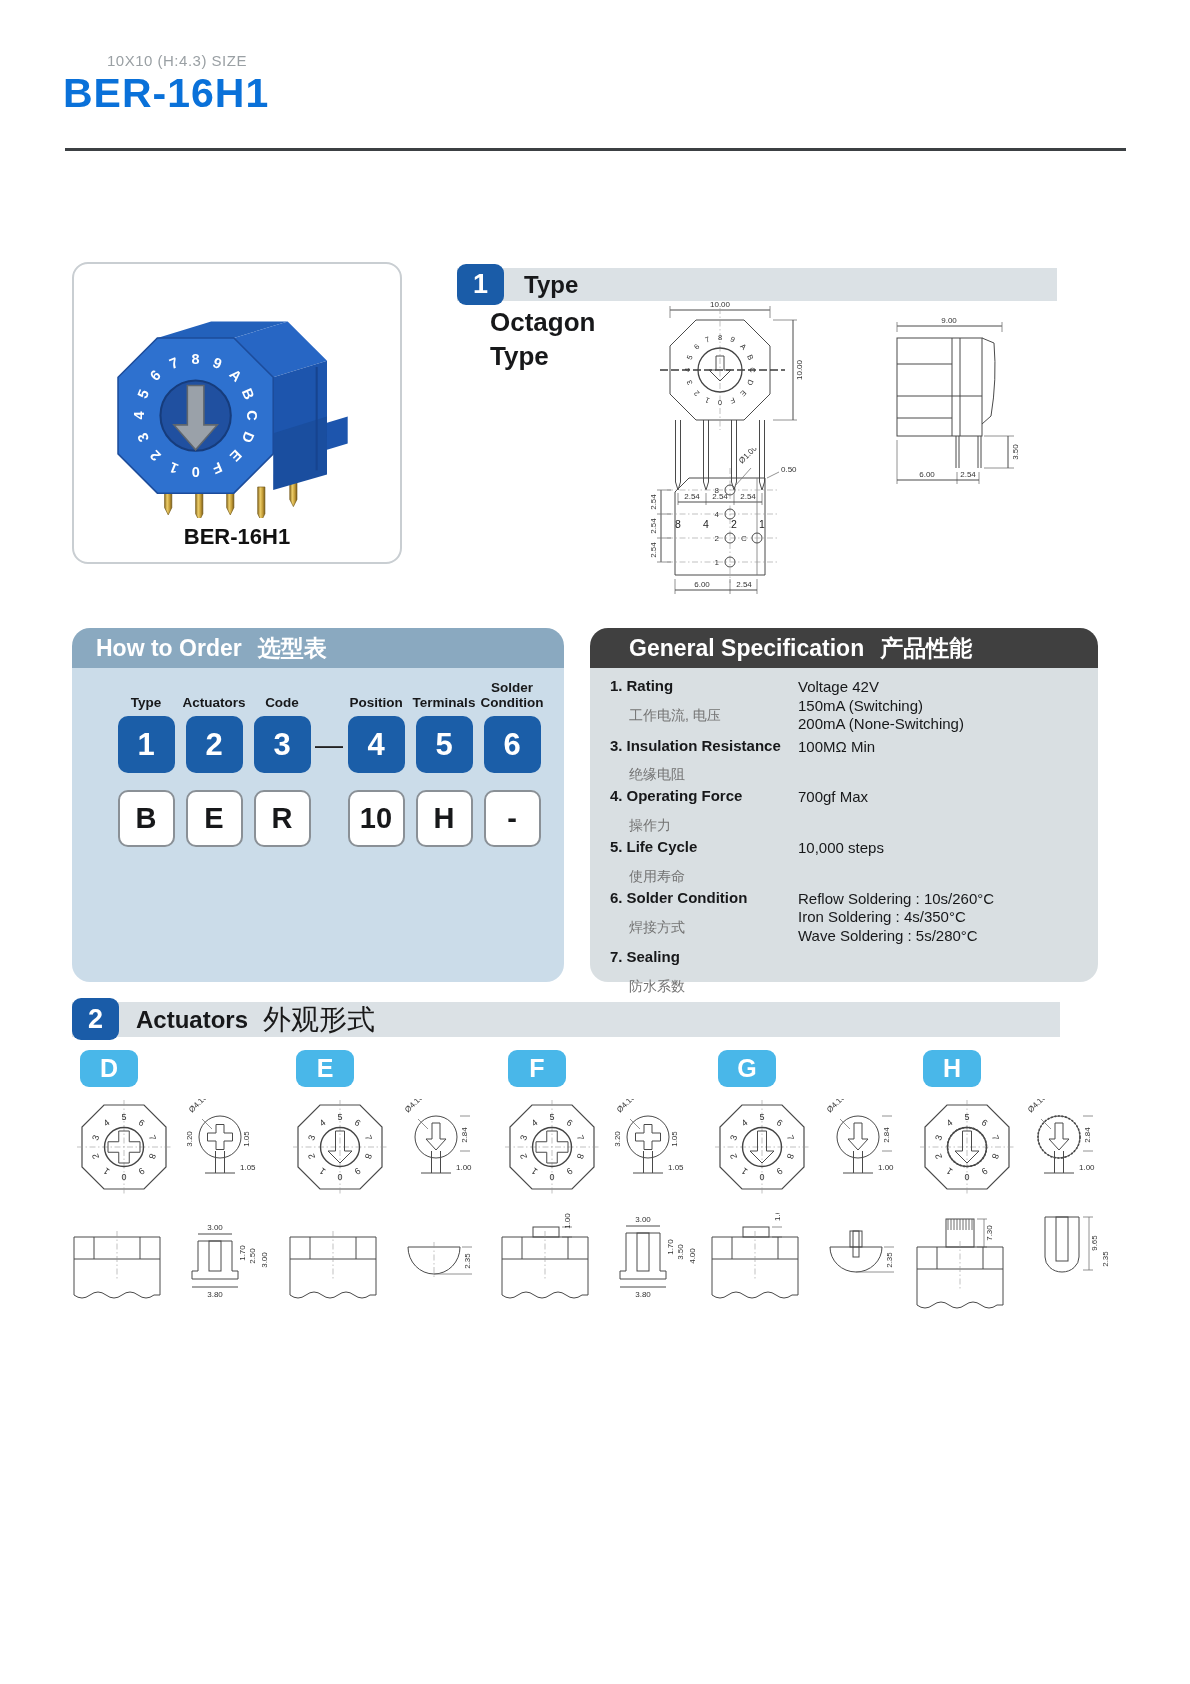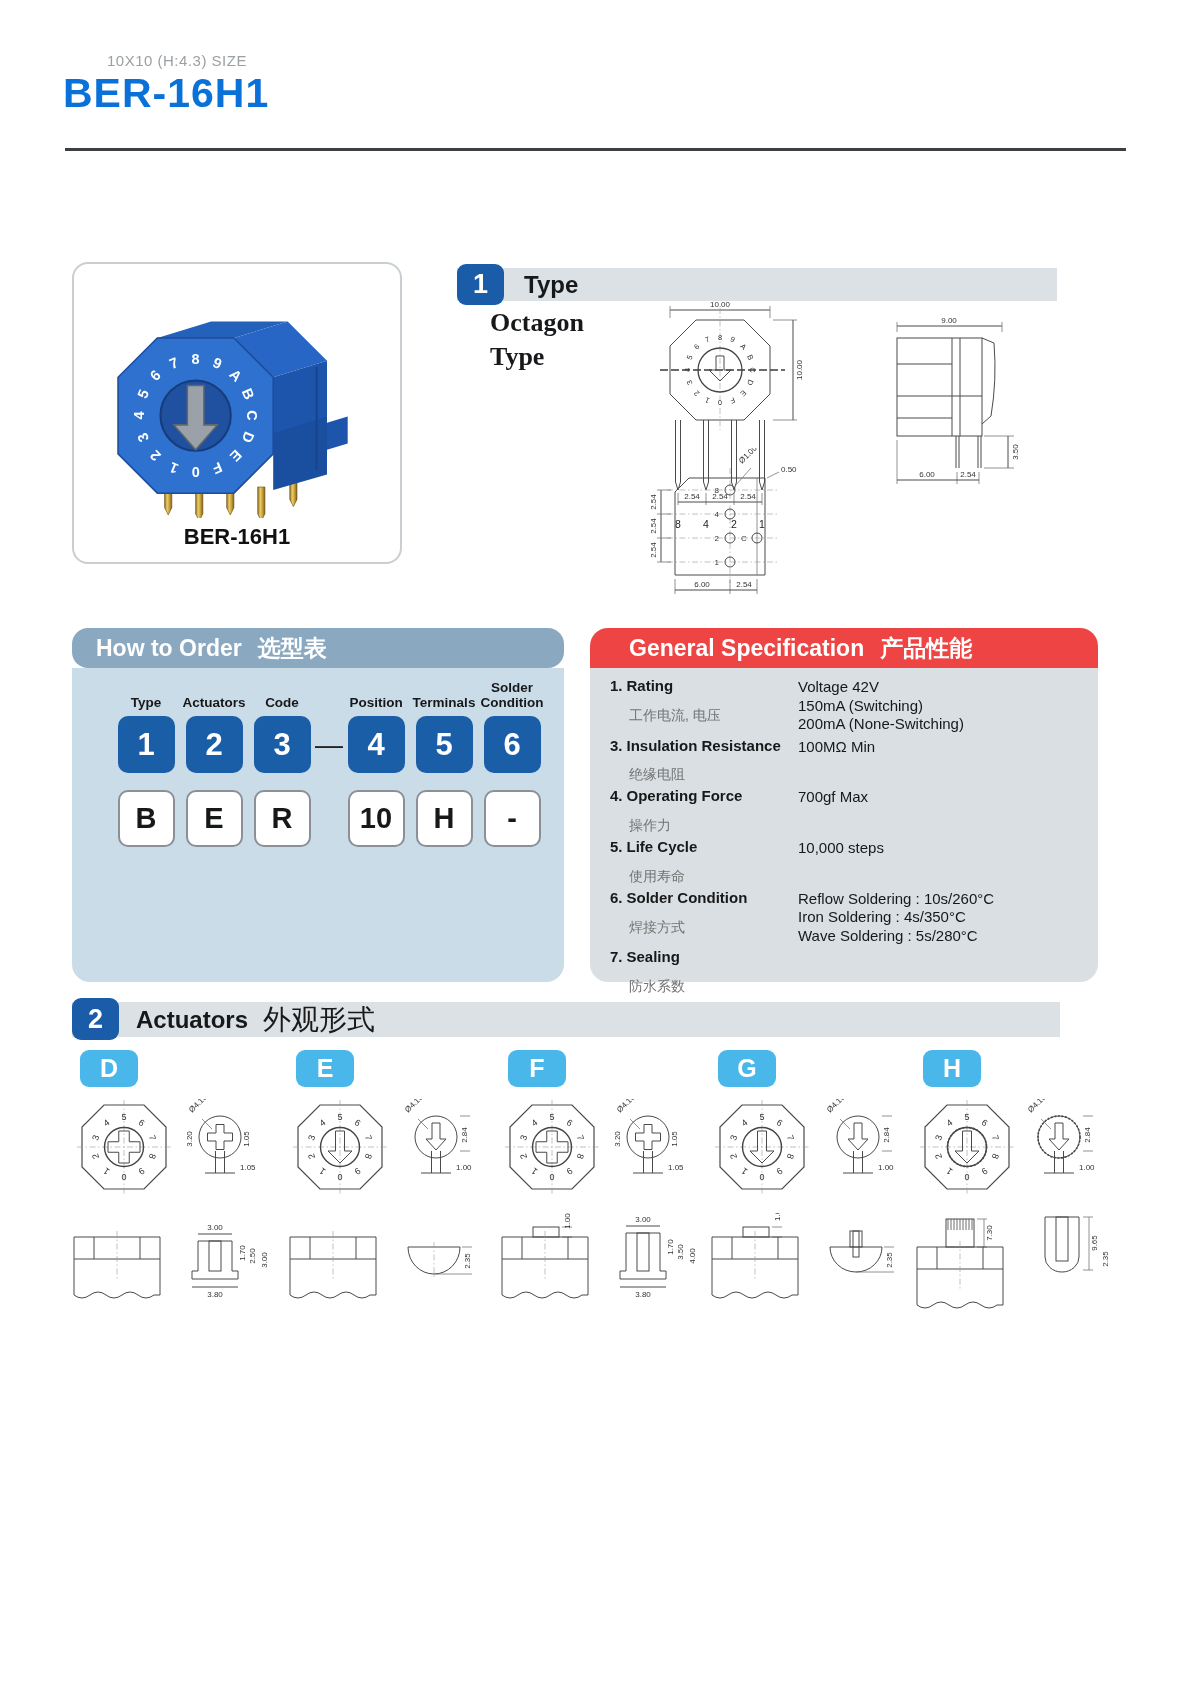--- a/index.html
+++ b/index.html
@@ -18,42 +18,42 @@
   .sec-bar.act{left:72px;top:1002px;width:988px;height:35px;}
   .sec-num{position:absolute;background:#1a5ca8;border-radius:9px;color:#fff;font-weight:bold;
            display:flex;align-items:center;justify-content:center;}
   .sec-num.type{left:457px;top:264px;width:47px;height:41px;font-size:27px;}
   .sec-num.act{left:72px;top:998px;width:47px;height:42px;font-size:27px;}
   .sec-title{position:absolute;font-weight:bold;font-size:24px;color:#17181a;}
   .sec-title.type{left:524px;top:268px;line-height:33px;}
   .sec-title.act{left:136px;top:1002px;line-height:35px;}
   .sec-title-cn{position:absolute;font-size:28px;color:#1a1a1a;}
   .sec-title-cn.act{left:263px;top:1002px;line-height:35px;}
-  .octagon-label{position:absolute;left:490px;top:306px;font-size:26px;font-weight:bold;line-height:1.3;font-family:Liberation Serif, serif;}
+  .octagon-label{position:absolute;left:490px;top:306px;font-size:26px;font-weight:bold;line-height:1.3;}
   
   .fig{position:absolute;}
   .fig-front{left:645px;top:300px;}
   .fig-side{left:882px;top:318px;}
   .fig-bottom{left:645px;top:448px;}
   .ln{fill:none;stroke:#4a4a4a;stroke-width:1;}
   .lnf{fill:#fff;stroke:#4a4a4a;stroke-width:1;}
   .lnt{fill:none;stroke:#777;stroke-width:.8;}
   .cl{fill:none;stroke:#999;stroke-width:.6;stroke-dasharray:6 2.5 1.5 2.5;}
   .dim{font-size:8px;fill:#333;}
   .dimb{font-size:10.5px;fill:#222;}
   .dialtxt text{fill:#333;}
   .knurl{fill:none;stroke:#4a4a4a;stroke-width:1.6;stroke-dasharray:2 1.6;}
   
   .panel{position:absolute;top:628px;height:354px;}
   .order-panel{left:72px;width:492px;}
   .spec-panel{left:590px;width:508px;}
   .panel-header{height:40px;border-radius:18px 18px 0 0;color:#fff;font-size:23px;font-weight:bold;
                 line-height:40px;padding-left:24px;box-sizing:border-box;}
-  .order-panel .panel-header{background:#8aa9c0;border-radius:16px;}
-  .spec-panel .panel-header{background:#ef4444;padding-left:39px;}
+  .order-panel .panel-header{background:#8aa9c0;}
+  .spec-panel .panel-header{background:#404040;padding-left:39px;}
   .hdr-cn{margin-left:16px;}
   .panel-body{height:314px;border-radius:0 0 18px 18px;position:relative;box-sizing:border-box;}
   .order-panel .panel-body{background:#cbdce9;}
   .spec-panel .panel-body{background:#d9dfe2;padding:10px 10px 0 20px;}
   
   .order-cols{position:absolute;left:40px;top:6px;display:flex;}
   .ocol{width:68px;display:flex;flex-direction:column;align-items:center;}
   .dashcol{width:26px;}
   .olabel{height:36px;display:flex;align-items:flex-end;justify-content:center;text-align:center;
           font-size:13.5px;font-weight:bold;line-height:1.12;margin-bottom:6px;color:#17181a;}

